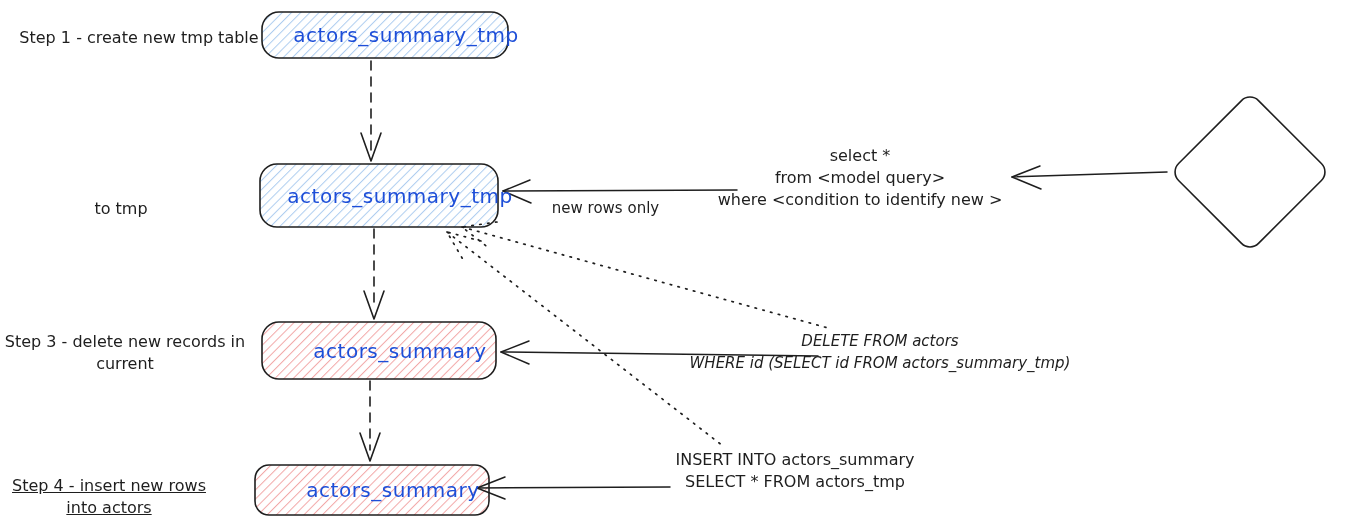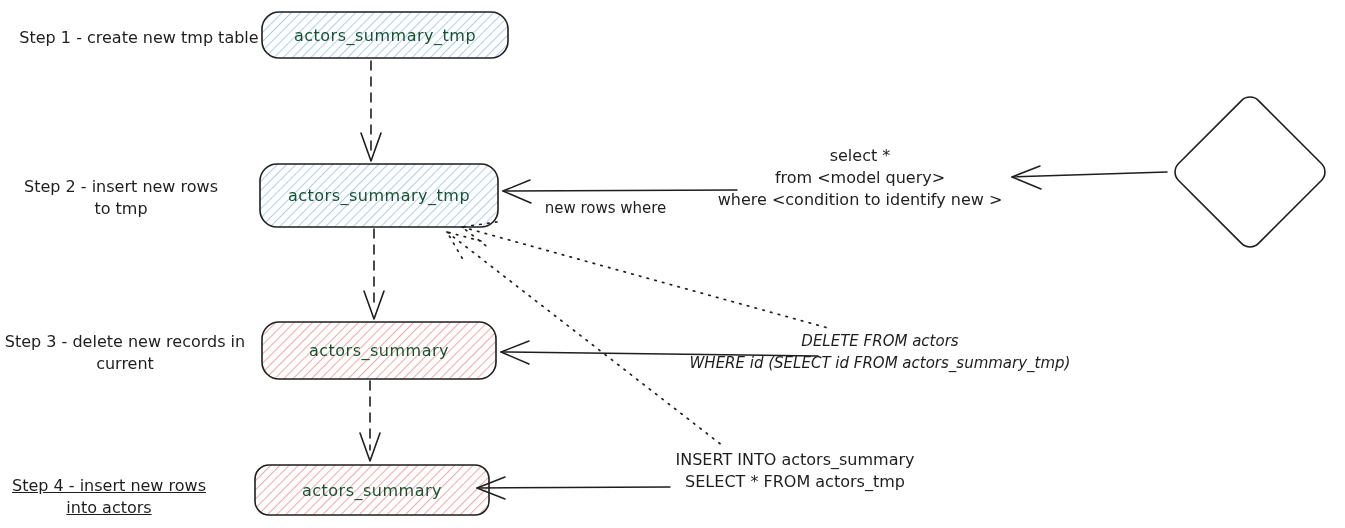--- a/index.html
+++ b/index.html
@@ -22,23 +22,24 @@
     line-height: 22px;
     text-align: center;
     color: #1e1e1e;
     white-space: pre;
   }
   .node-label {
     position: absolute;
     display: flex;
     align-items: center;
     justify-content: center;
-    font-size: 16px;
+    font-size: 20px;
     letter-spacing: 0.5px;
-    color: #14532d;
+    color: #1d4ed8;
+    padding-left: 21px;
   }
   .small { font-size: 15px; }
 </style>
 </head>
 <body>
 
 <div class="canvas">
 
   <svg class="shapes" width="1345" height="528" viewBox="0 0 1345 528">
     <defs>
@@ -88,33 +89,33 @@
       <path d="M462 227 L828 328"></path>
       <path d="M497 222 L462 227 L490 249"></path>
 
       <path d="M447 232 L723 446"></path>
       <path d="M481 241 L447 232 L465 263"></path>
     </g>
   </svg>
 
   <div class="txt" style="left:8px; top:27px; width:262px;"><span>Step 1 - create new tmp table</span></div>
 
-  <div class="txt" style="left:15px; top:176px; width:212px;"><span>Step 2 - insert new rows</span><br><span>to tmp</span></div>
+  <div class="txt" style="left:15px; top:176px; width:212px;"><br><span>to tmp</span></div>
 
   <div class="txt" style="left:0px; top:331px; width:250px;"><span>Step 3 - delete new records in</span><br><span>current</span></div>
 
   <div class="txt" style="left:10px; top:475px; width:198px;text-decoration:underline;"><span>Step 4 - insert new rows</span><br><span>into actors</span></div>
 
   <div class="node-label" style="left:262px; top:12px; width:246px; height:46px;">actors_summary_tmp</div>
   <div class="node-label" style="left:260px; top:164px; width:238px; height:63px;">actors_summary_tmp</div>
   <div class="node-label" style="left:262px; top:322px; width:234px; height:57px;">actors_summary</div>
   <div class="node-label" style="left:255px; top:465px; width:234px; height:50px;">actors_summary</div>
 
 
   <div class="txt" style="left:700px; top:145px; width:320px;"><span>select *</span><br><span>from &lt;model query&gt;</span><br><span>where &lt;condition to identify new &gt;</span></div>
 
-  <div class="txt small" style="left:543px; top:197px; width:125px;">new rows where</div>
+  <div class="txt small" style="left:543px; top:197px; width:125px;">new rows only</div>
 
   <div class="txt small" style="left:665px; top:330px; width:430px;font-style:italic;"><span>DELETE FROM actors</span><br><span>WHERE id (SELECT id FROM actors_summary_tmp)</span></div>
 
   <div class="txt" style="left:645px; top:449px; width:300px;"><span>INSERT INTO actors_summary</span><br><span>SELECT * FROM actors_tmp</span></div>
 
 </div>
 
 </body></html>

